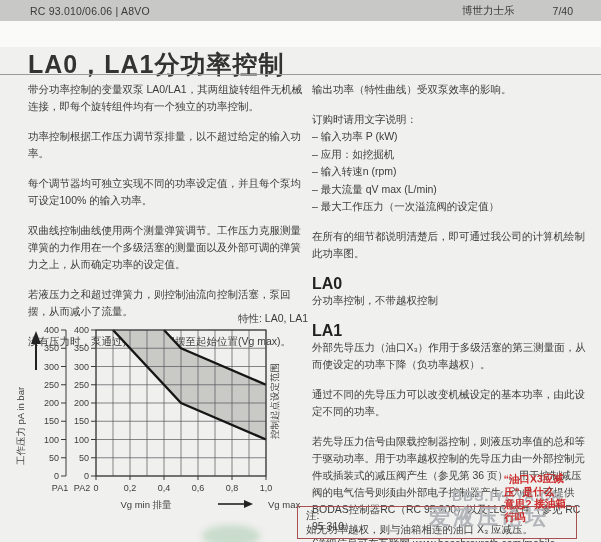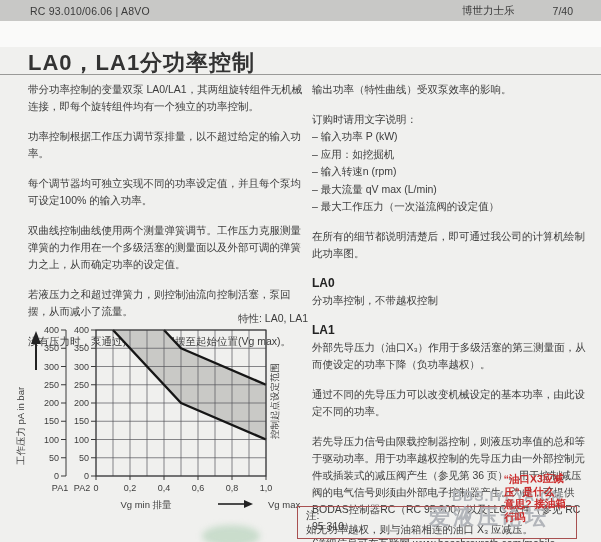--- a/index.html
+++ b/index.html
@@ -16,31 +16,31 @@
     background:#c8c8c6; display:flex; align-items:center;
     font-size:10.5px; color:#3a3a3a;
   }
   .header-bar .doc-ref { margin-left:30px; letter-spacing:.2px; }
   .header-bar .spacer { flex:1; }
   .header-bar .brand { margin-right:38px; }
   .header-bar .pageno { margin-right:28px; }
   .white-band { position:absolute; top:21px; left:0; width:601px; height:26px; background:#fafaf9; }
   .page-title {
     position:absolute; top:48px; left:28px;
-    font-size:22px; font-weight:bold; color:#333; letter-spacing:1px;
+    font-size:25px; font-weight:bold; color:#333; letter-spacing:1px;
   }
   .title-rule { position:absolute; top:74px; left:0; width:601px; height:1px; background:#9a9a98; }
 
   .col { position:absolute; font-size:10.5px; line-height:17px; color:#3c3c3c; }
   .left-col  { top:81px; left:28px;  width:276px; }
   .right-col { top:81px; left:312px; width:278px; }
   .col p { margin-bottom:13px; }
   .order-list div { margin-bottom:0.5px; }
   .order-list { margin-bottom:13px; }
-  .la-head { font-weight:bold; font-size:12px; color:#222; margin-top:2px; }
+  .la-head { font-weight:bold; font-size:16px; color:#222; margin-top:2px; }
   .la-desc { margin-bottom:13px; }
 
   .chart-wrap { position:absolute; top:312px; left:16px; width:292px; height:200px; }
   .chart-title { font-size:10.5px; margin-left:34px; color:#3c3c3c;text-align:right; }
   .chart-wrap svg { display:block; }
   svg text { font-family:"Liberation Sans","DejaVu Sans",sans-serif; fill:#3c3c3c; }
 
   .note-box {
     position:absolute; left:297px; top:506px; width:280px; height:33px;
     border:1.5px solid #a85050; padding:2px 8px;

